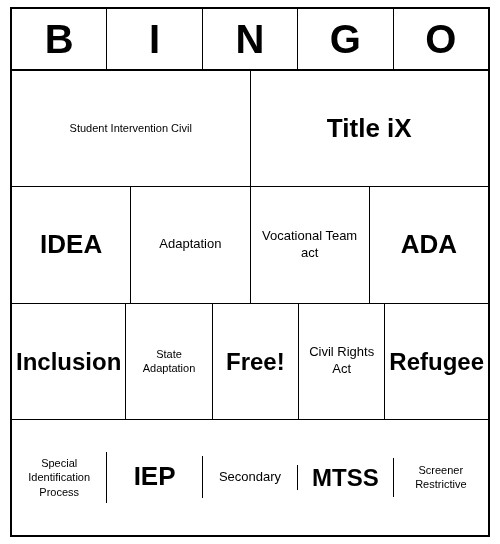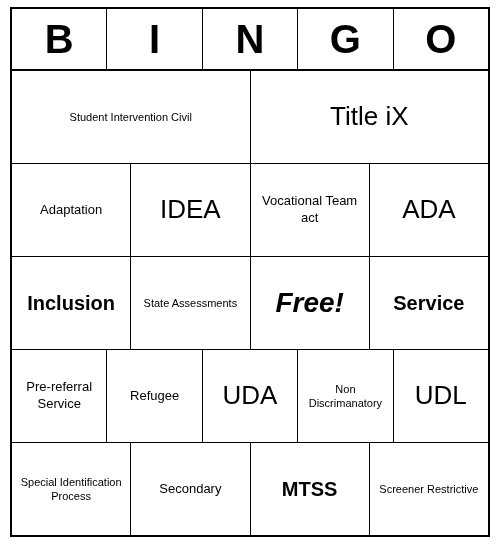--- a/index.html
+++ b/index.html
@@ -53,52 +53,52 @@
     }
 
     .bingo-row {
       display: flex;
       flex: 1;
       border-bottom: 1px solid #000;
     }
 
     .bingo-row:last-child {
       border-bottom: none;
+      align-items: center;
     }
 
     .bingo-cell {
       flex: 1;
       display: flex;
       justify-content: center;
       align-items: center;
       text-align: center;
       border-right: 1px solid #000;
       padding: 4px;
       font-size: 13px;
       line-height: 1.3;
     }
 
     .bingo-cell:last-child {
       border-right: none;
     }
 
     .bingo-cell.large {
       font-size: 26px;
-      font-weight: normal;
+      font-weight: bold;
     }
 
     .bingo-cell.medium {
-      font-size: 20px;
+      font-size: 24px;
       font-weight: bold;
     }
 
     .bingo-cell.free {
-      font-size: 28px;
+      font-size: 24px;
       font-weight: bold;
-      font-style: italic;
     }
 
     .bingo-cell.small {
       font-size: 11px;
     }
   </style>
 </head>
 <body>
 
 <div class="bingo-card">
@@ -108,38 +108,33 @@
       <div class="bingo-header-cell">N</div>
       <div class="bingo-header-cell">G</div>
       <div class="bingo-header-cell">O</div>
     </div>
   <div class="bingo-grid">
   <div class="bingo-row">
         <div class="bingo-cell small">Student Intervention Civil</div>
         <div class="bingo-cell large">Title iX</div>
       </div>
       <div class="bingo-row">
+        <div class="bingo-cell large">IDEA</div>
         <div class="bingo-cell">Adaptation</div>
-        <div class="bingo-cell large">IDEA</div>
         <div class="bingo-cell">Vocational Team act</div>
         <div class="bingo-cell large">ADA</div>
       </div>
       <div class="bingo-row">
         <div class="bingo-cell medium">Inclusion</div>
-        <div class="bingo-cell small">State Assessments</div>
+        <div class="bingo-cell small">State Adaptation</div>
         <div class="bingo-cell free">Free!</div>
-        <div class="bingo-cell medium">Service</div>
-      </div>
-      <div class="bingo-row">
-        <div class="bingo-cell">Pre-referral Service</div>
-        <div class="bingo-cell">Refugee</div>
-        <div class="bingo-cell large">UDA</div>
-        <div class="bingo-cell small">Non Discrimanatory</div>
-        <div class="bingo-cell large">UDL</div>
+        <div class="bingo-cell">Civil Rights Act</div>
+        <div class="bingo-cell medium">Refugee</div>
       </div>
       <div class="bingo-row">
         <div class="bingo-cell small">Special Identification Process</div>
+        <div class="bingo-cell large">IEP</div>
         <div class="bingo-cell">Secondary</div>
         <div class="bingo-cell medium">MTSS</div>
         <div class="bingo-cell small">Screener Restrictive</div>
       </div>
     </div>
 </div>
 
 </body></html>

